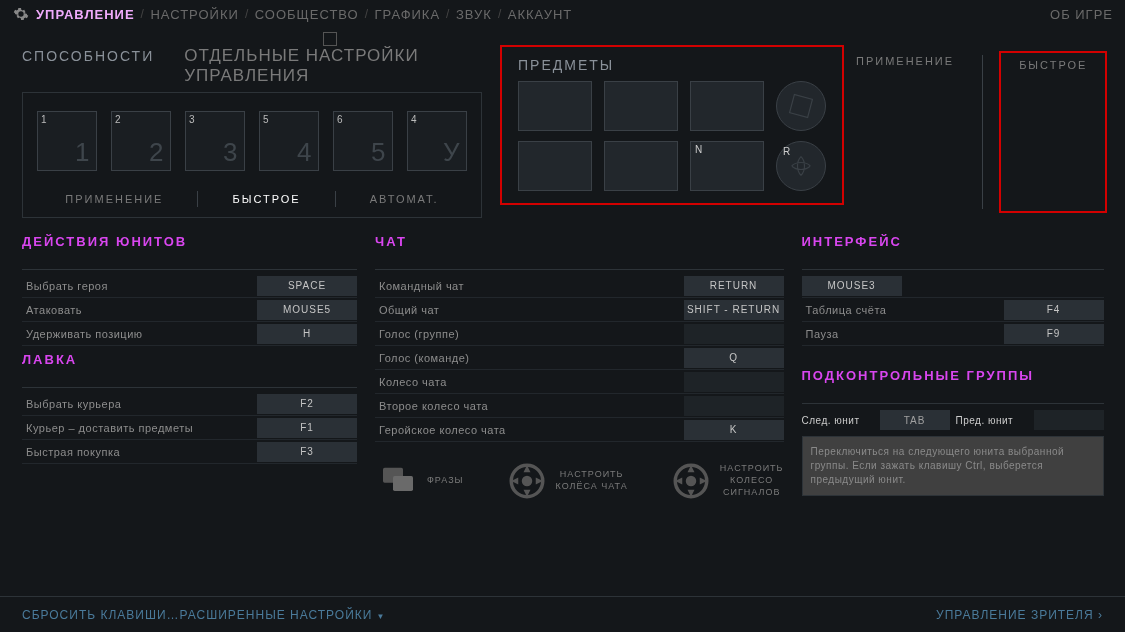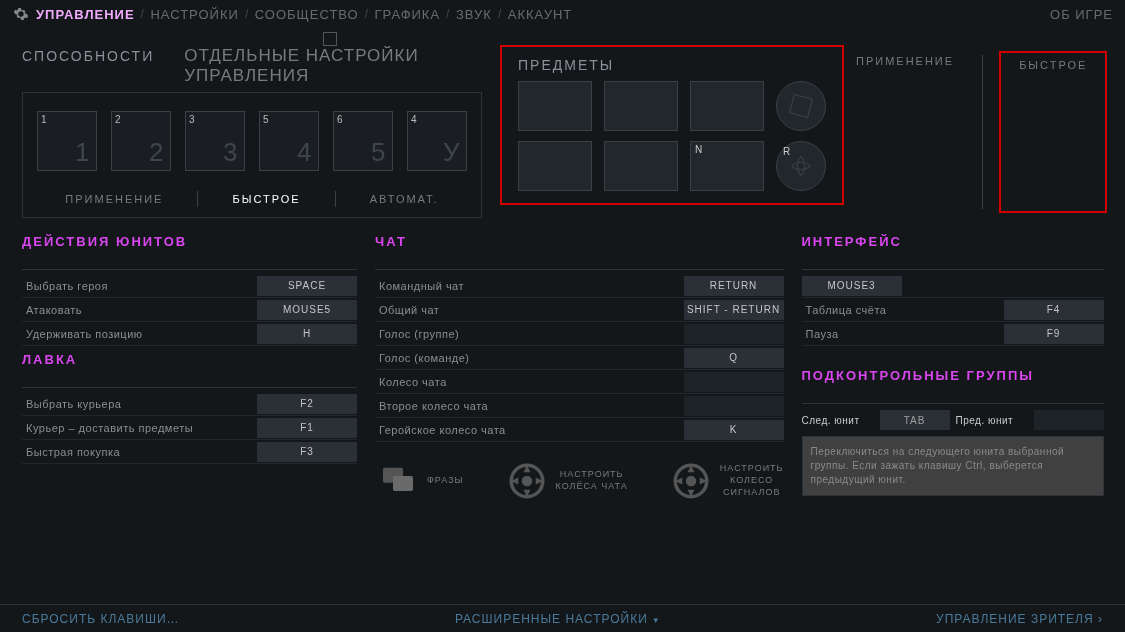--- a/index.html
+++ b/index.html
@@ -47,23 +47,23 @@
 .ctrlgroups { margin-top:6px; }
 .ctrlrow { display:flex; gap:6px; align-items:center; margin-bottom:6px; }
 .ctrlrow .lbl { font-size:10px; color:#ccc; flex:0 0 72px; }
 .ctrlrow .k { flex:0 0 70px; height:20px; background:#2a3036; display:flex; align-items:center; justify-content:center; font-size:10px; letter-spacing:1px; cursor:pointer; }
 .ctrlrow .k.empty { background:#1e2327; }
 .hint { background:#404040; border:1px solid #2d3338; padding:8px; font-size:10px; color:#8a8a8a; line-height:1.4; }
 .chat-icons { display:flex; justify-content:center; gap:40px; margin-top:16px; }
 .chat-icon { display:flex; flex-direction:row; align-items:center; gap:6px; cursor:pointer; color:#7a7a7a; }
 .chat-icon .ic { width:46px; height:46px; display:flex; align-items:center; justify-content:center; }
 .chat-icon .lbl { font-size:9px; letter-spacing:1px; text-align:center; line-height:1.3; }
-.footer { position:absolute; bottom:0; left:0; right:0; height:28px; display:flex; align-items:center; padding:0 22px; border-top:1px solid #2d3338; }
+.footer { position:absolute; bottom:0; left:0; right:0; height:36px; display:flex; align-items:center; padding:0 22px; border-top:1px solid #2d3338; }
 .footer .link { color:#4a7a9a; font-size:12px; letter-spacing:1px; cursor:pointer; }
-.footer .center { flex:1; text-align:center; }
+.footer .center { flex:1; }
 .footer .chev { font-size:8px; margin-left:4px; }
 svg { display:block; }
 </style>
 </head>
 <body>
 
 <div class="topnav">
   <span class="gear">
     <svg width="16" height="16" viewBox="0 0 24 24">
         <path fill="#888" d="M12 8a4 4 0 100 8 4 4 0 000-8zm9 4a7 7 0 01-.1 1.2l2 1.6-2 3.4-2.4-.9a7 7 0 01-2 1.2l-.4 2.5h-4l-.4-2.5a7 7 0 01-2-1.2l-2.4.9-2-3.4 2-1.6A7 7 0 013 12a7 7 0 01.1-1.2l-2-1.6 2-3.4 2.4.9a7 7 0 012-1.2L8 3h4l.4 2.5a7 7 0 012 1.2l2.4-.9 2 3.4-2 1.6A7 7 0 0121 12z"></path>

